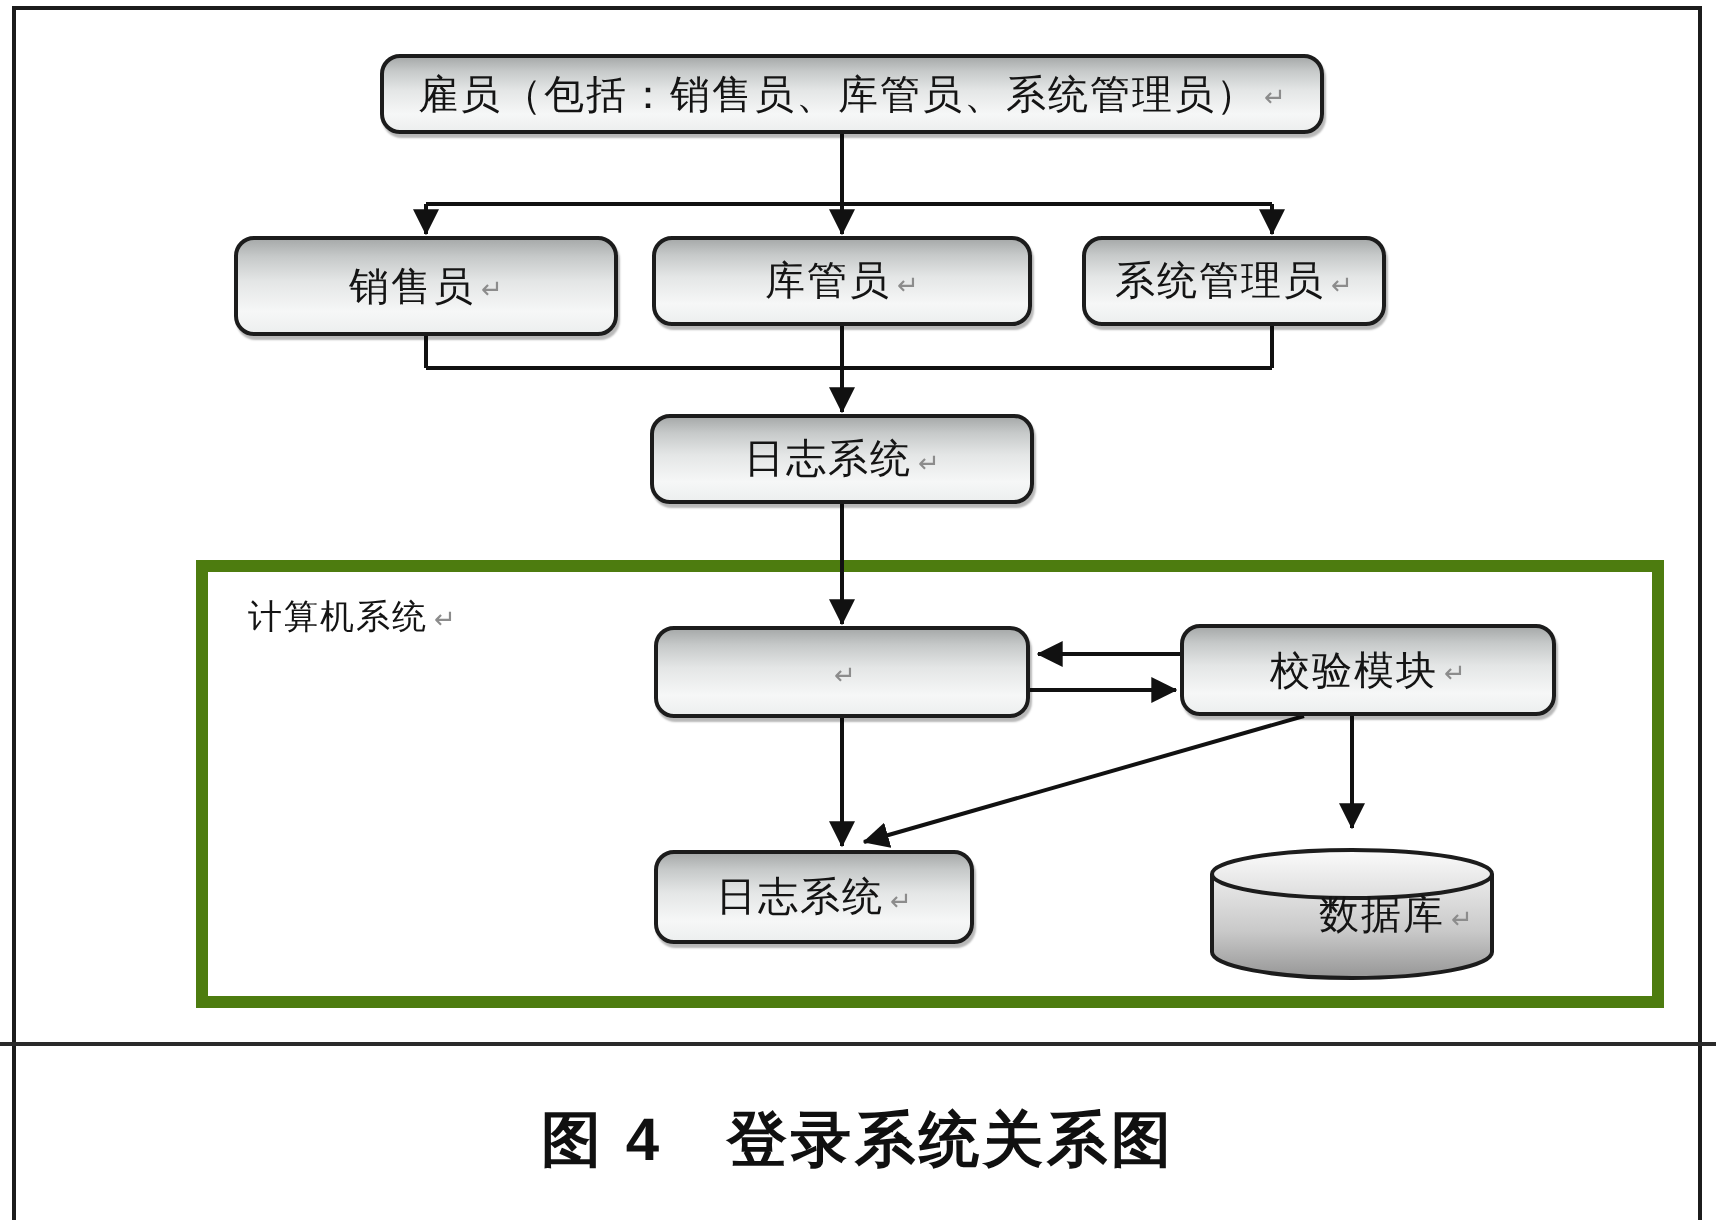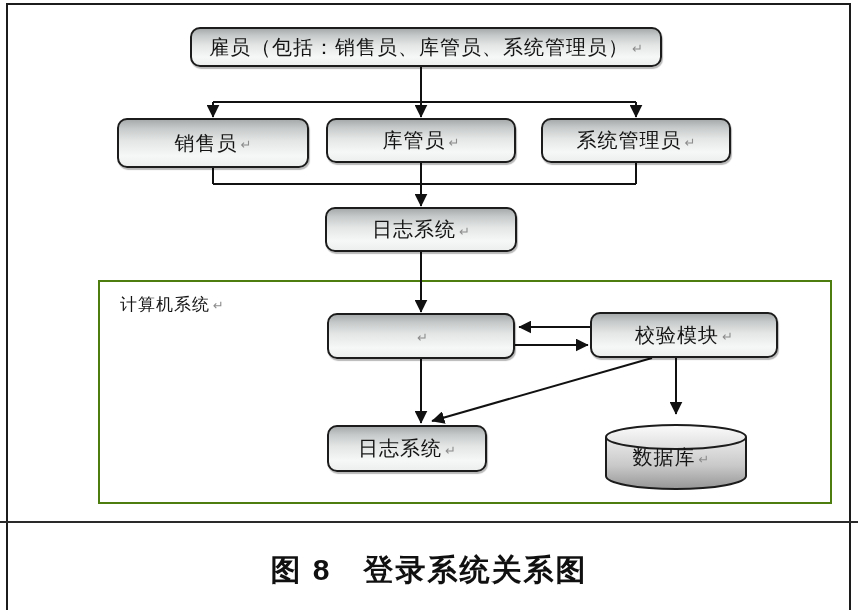--- a/index.html
+++ b/index.html
@@ -25,31 +25,31 @@
     font-size:20px;letter-spacing:1px;color:#141414;
     box-shadow:1px 2px 1px rgba(0,0,0,0.28);
     font-family:Liberation Serif, serif;
   }
   .node .ret,.ret{
     color:#8c8c8c;font-size:13px;margin-left:3px;transform:translateY(2px);
     letter-spacing:0;
   }
   .system-container{
     position:absolute;left:98px;top:280px;width:734px;height:224px;
-    border:2px solid #4d7c0f;box-sizing:border-box;z-index:0;background:transparent;
+    border:6px solid #4d7c0f;box-sizing:border-box;z-index:0;background:transparent;
   }
   .system-container .container-label{
     position:absolute;left:20px;top:11px;font-size:17px;color:#141414;letter-spacing:1px;
   }
   .cylinder{
     position:absolute;left:605px;top:424px;width:142px;height:67px;z-index:2;
   }
   .cylinder .cyl-label{
     position:absolute;left:0;top:20px;width:132px;text-align:center;
-    font-size:20px;letter-spacing:1px;color:#141414;
+    font-size:20px;letter-spacing:1px;color:#141414;padding-left:27px;
   }
   .caption{
     position:absolute;left:0;top:550px;width:858px;text-align:center;
     font-size:30px;font-weight:bold;color:#101010;letter-spacing:2px;z-index:2;
   }
 </style>
 </head>
 <body>
 
 <div class="outer-frame"></div>
@@ -90,21 +90,21 @@
 <div class="node" style="left:117px;top:118px;width:192px;height:50px">
   <span>销售员</span>
     <span class="ret">↵</span>
 </div>
 
 <div class="node" style="left:326px;top:118px;width:190px;height:45px">
   <span>库管员</span>
     <span class="ret">↵</span>
 </div>
 
-<div class="node" style="left:541px;top:118px;width:190px;height:45px">
+<div class="node" style="left:541px;top:118px;width:152px;height:45px">
   <span>系统管理员</span>
     <span class="ret">↵</span>
 </div>
 
 <div class="node" style="left:325px;top:207px;width:192px;height:45px">
   <span>日志系统</span>
     <span class="ret">↵</span>
 </div>
 
 <div class="node" style="left:327px;top:313px;width:188px;height:46px">
@@ -135,13 +135,13 @@
       </linearGradient>
     </defs>
     <path d="M1 13 V52 A70 13 0 0 0 141 52 V13" fill="url(#cylBody)" stroke="#1c1c1c" stroke-width="2"></path>
     <ellipse cx="71" cy="13" rx="70" ry="12" fill="url(#cylTop)" stroke="#1c1c1c" stroke-width="2"></ellipse>
   </svg>
   <div class="cyl-label"><span>数据库</span><span class="ret">↵</span></div>
 </div>
 
 <div class="divider"></div>
 
-<div class="caption">图 8　登录系统关系图</div>
+<div class="caption">图 4　登录系统关系图</div>
 
 </body></html>

